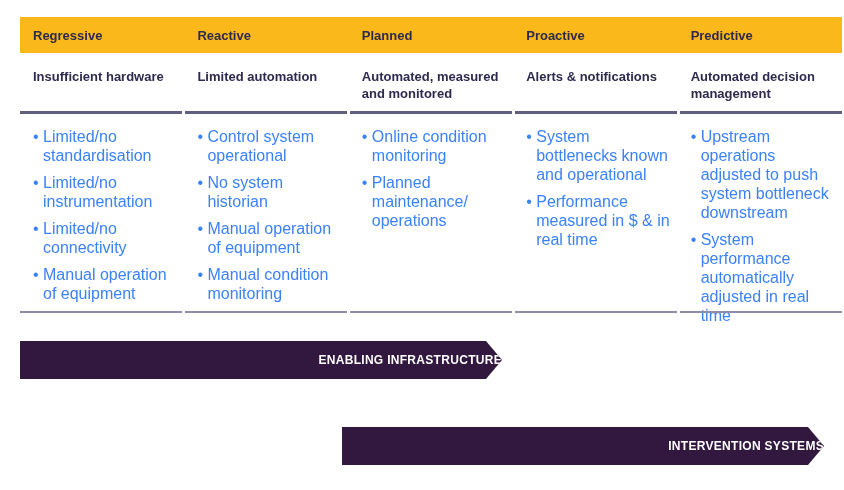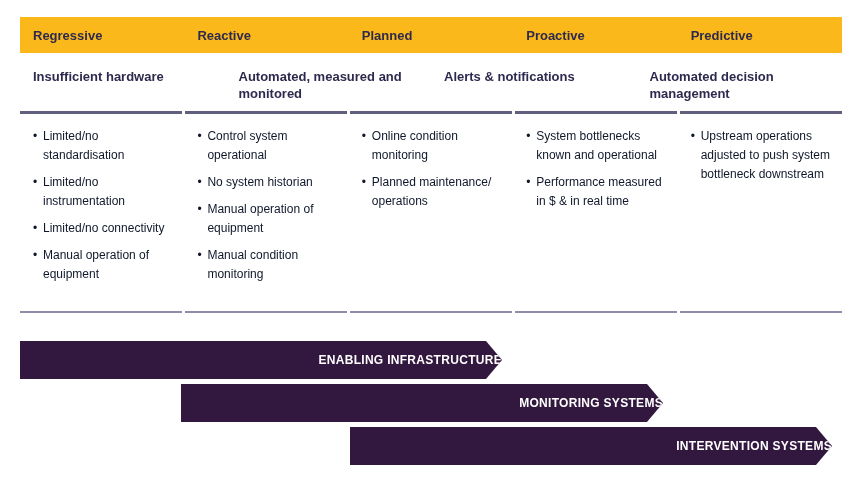--- a/index.html
+++ b/index.html
@@ -18,62 +18,63 @@
   .header-label { font-size: 13px; font-weight: bold; color: #2D2A4E; }
   .subtitle-row { padding-top: 15px; padding-bottom: 9px; }
   .subtitle { font-size: 13px; font-weight: bold; color: #2D2A4E; line-height: 17px; }
   .divider { display: flex; gap: 3px; }
   .divider .seg { flex: 1 1 0; height: 3px; background: #60607E; }
   .bullets-row { padding-top: 13px; }
   ul.bullets { list-style: none; margin: 0; padding: 0; }
   ul.bullets li {
     position: relative;
     padding-left: 10px;
-    font-size: 12px;
+    font-size: 16px;
     line-height: 19px;
-    color: #0f172a;
+    color: #3b82f6;
     margin-bottom: 8px;
   }
   ul.bullets li::before { content: "\2022"; position: absolute; left: 0; top: 0; }
   .bottom-divider { position: absolute; left: 20px; top: 311px; width: 822px; display: flex; gap: 3px; }
   .bottom-divider .seg { flex: 1 1 0; height: 2px; background: #8E8EA8; }
   .banner {
     position: absolute;
     width: 482px;
     height: 38px;
     background: #32183F;
     color: #ffffff;
     font-weight: bold;
     font-size: 12px;
     letter-spacing: 0.3px;
     text-align: right;
     line-height: 38px;
     clip-path: polygon(0 0, calc(100% - 16px) 0, 100% 50%, calc(100% - 16px) 100%, 0 100%);
   }
   .banner-1 { left: 20px;  top: 341px; }
   .banner-2 { left: 181px; top: 384px; }
-  .banner-3 { left: 342px; top: 427px; margin-left: 8px; }
+  .banner-3 { left: 342px; top: 427px; }
 </style>
 </head>
 <body>
 
 <div class="page">
 
   <div class="matrix">
 
     <div class="row header-band">
       <div class="cell header-label">Regressive</div>
       <div class="cell header-label">Reactive</div>
       <div class="cell header-label">Planned</div>
       <div class="cell header-label">Proactive</div>
       <div class="cell header-label">Predictive</div>
     </div>
 
     <div class="row subtitle-row">
       <div class="cell subtitle">Insufficient hardware</div>
+      <div class="cell subtitle">Limited automation</div>
       <div class="cell subtitle">Automated, measured and monitored</div>
       <div class="cell subtitle">Alerts &amp; notifications</div>
       <div class="cell subtitle">Automated decision management</div>
     </div>
 
     <div class="divider">
       <div class="seg"></div>
       <div class="seg"></div>
       <div class="seg"></div>
       <div class="seg"></div>
@@ -105,31 +106,31 @@
       </div>
       <div class="cell">
         <ul class="bullets">
           <li>System bottlenecks known and operational</li>
           <li>Performance measured in $ &amp; in real time</li>
         </ul>
       </div>
       <div class="cell">
         <ul class="bullets">
           <li>Upstream operations adjusted to push system bottleneck downstream</li>
+          <li>System performance automatically adjusted in real time</li>
         </ul>
       </div>
     </div>
 
   </div>
 
   <div class="bottom-divider">
     <div class="seg"></div>
     <div class="seg"></div>
     <div class="seg"></div>
     <div class="seg"></div>
     <div class="seg"></div>
   </div>
 
   <div class="banner banner-1">ENABLING INFRASTRUCTURE</div>
-  <div class="banner banner-2">MONITORING SYSTEMS</div>
   <div class="banner banner-3">INTERVENTION SYSTEMS</div>
 
 </div>
 
 </body></html>

